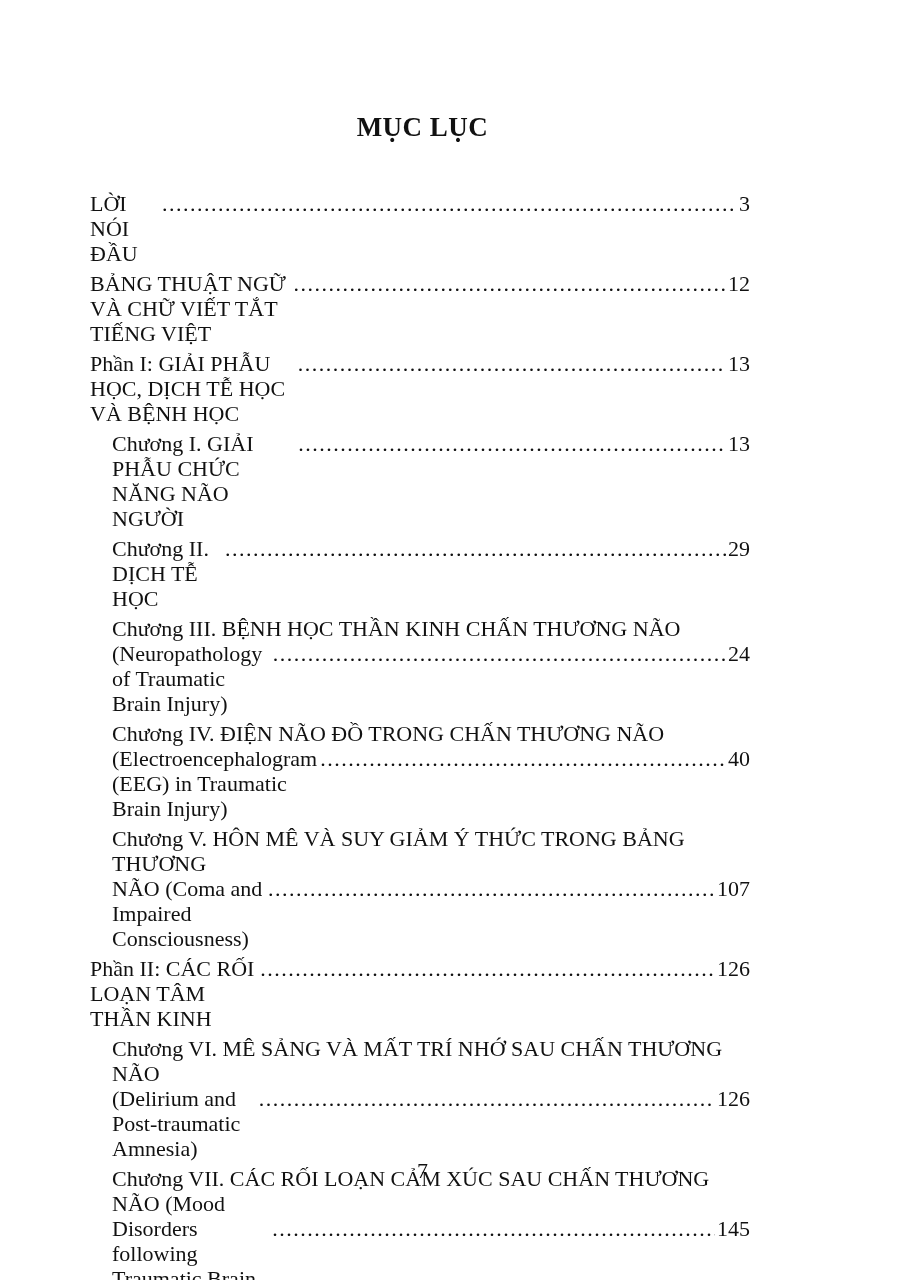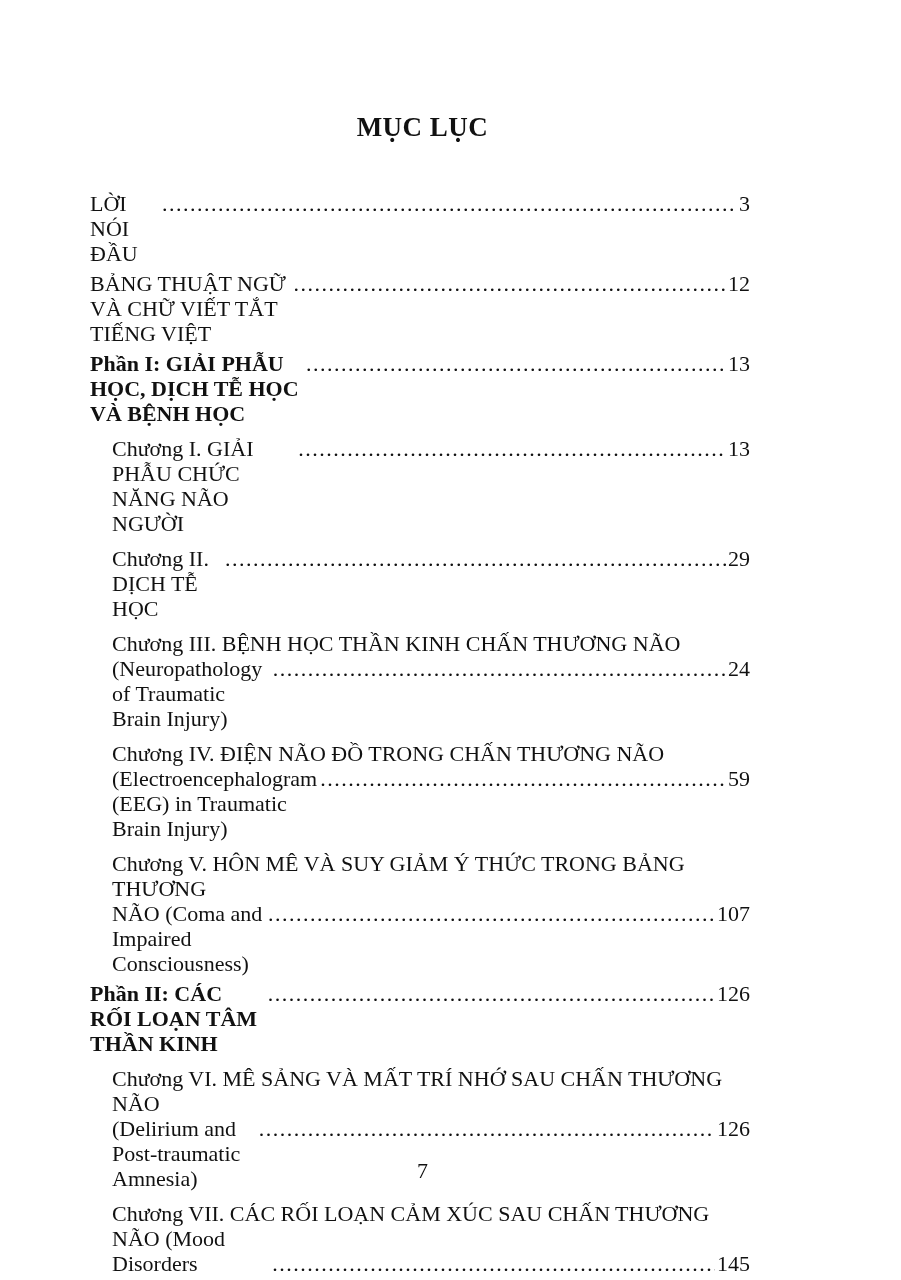--- a/index.html
+++ b/index.html
@@ -31,22 +31,22 @@
   #toc {
     margin-top: 48px;
     padding-left: 90px;
     padding-right: 95px;
   }
   .entry {
     font-size: 22px;
     line-height: 25px;
     margin-bottom: 5px;
   }
-  .entry.level-1 { padding-left: 22px; margin-top: 10px; }
-  .entry.bold .txt { font-weight: 700; }
+  .entry.level-1 { padding-left: 22px; }
+  .entry.bold .txt { font-weight: 400; }
   .line { display: block; }
   .line.last {
     display: flex;
     align-items: baseline;
   }
   .txt { white-space: pre-wrap; }
   .dots {
     flex: 1 1 auto;
     overflow: hidden;
     white-space: nowrap;
@@ -115,21 +115,21 @@
           <span class="txt">(Neuropathology of Traumatic Brain Injury)</span>
           <span class="dots"></span>
           <span class="pg">24</span>
         </div>
       </div>
       <div class="entry level-1">
         <div class="line"><span class="txt">Chương IV. ĐIỆN NÃO ĐỒ TRONG CHẤN THƯƠNG NÃO</span></div>
         <div class="line last">
           <span class="txt">(Electroencephalogram (EEG) in Traumatic Brain Injury) </span>
           <span class="dots"></span>
-          <span class="pg">59</span>
+          <span class="pg">40</span>
         </div>
       </div>
       <div class="entry level-1">
         <div class="line"><span class="txt">Chương V. HÔN MÊ VÀ SUY GIẢM Ý THỨC TRONG BẢNG THƯƠNG</span></div>
         <div class="line last">
           <span class="txt">NÃO (Coma and Impaired Consciousness) </span>
           <span class="dots"></span>
           <span class="pg">107</span>
         </div>
       </div>

